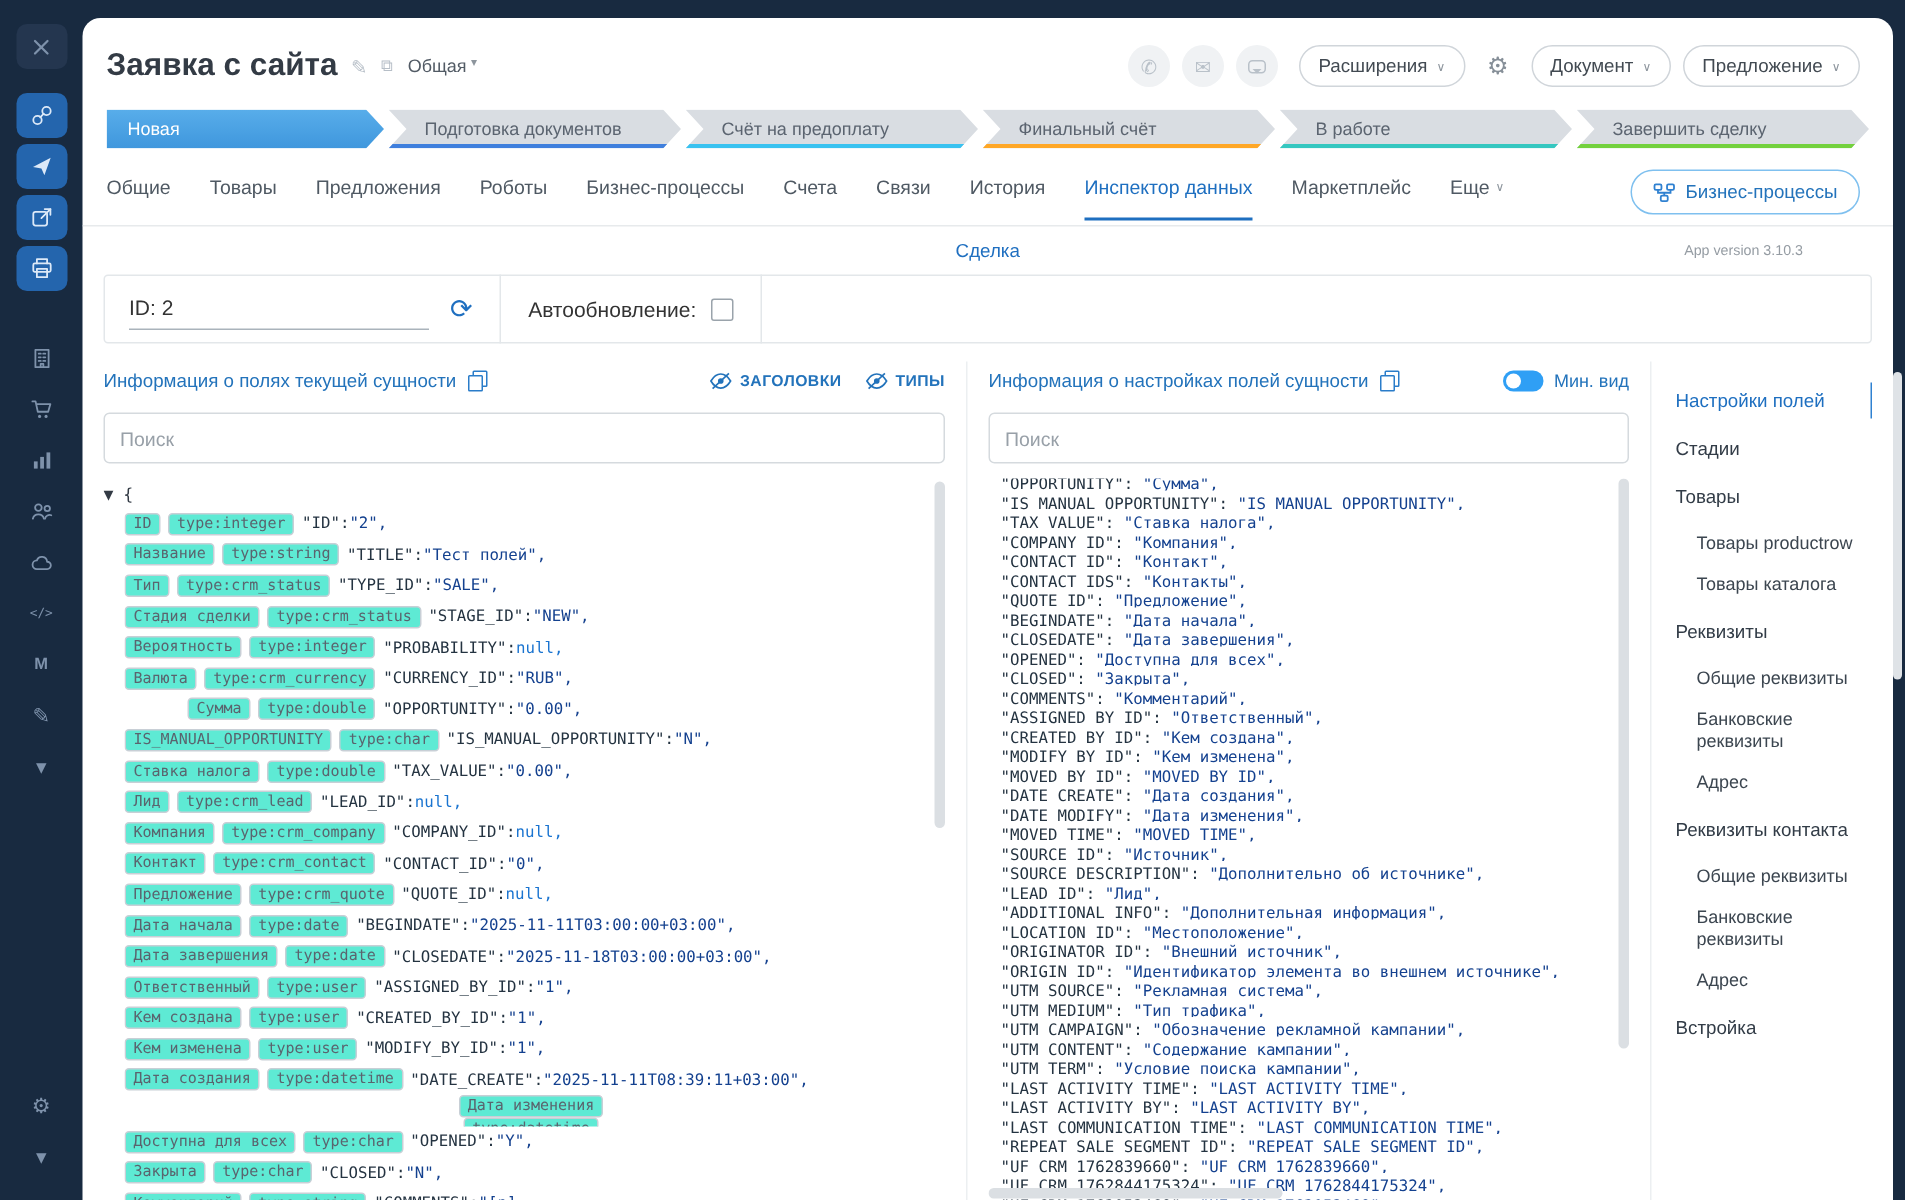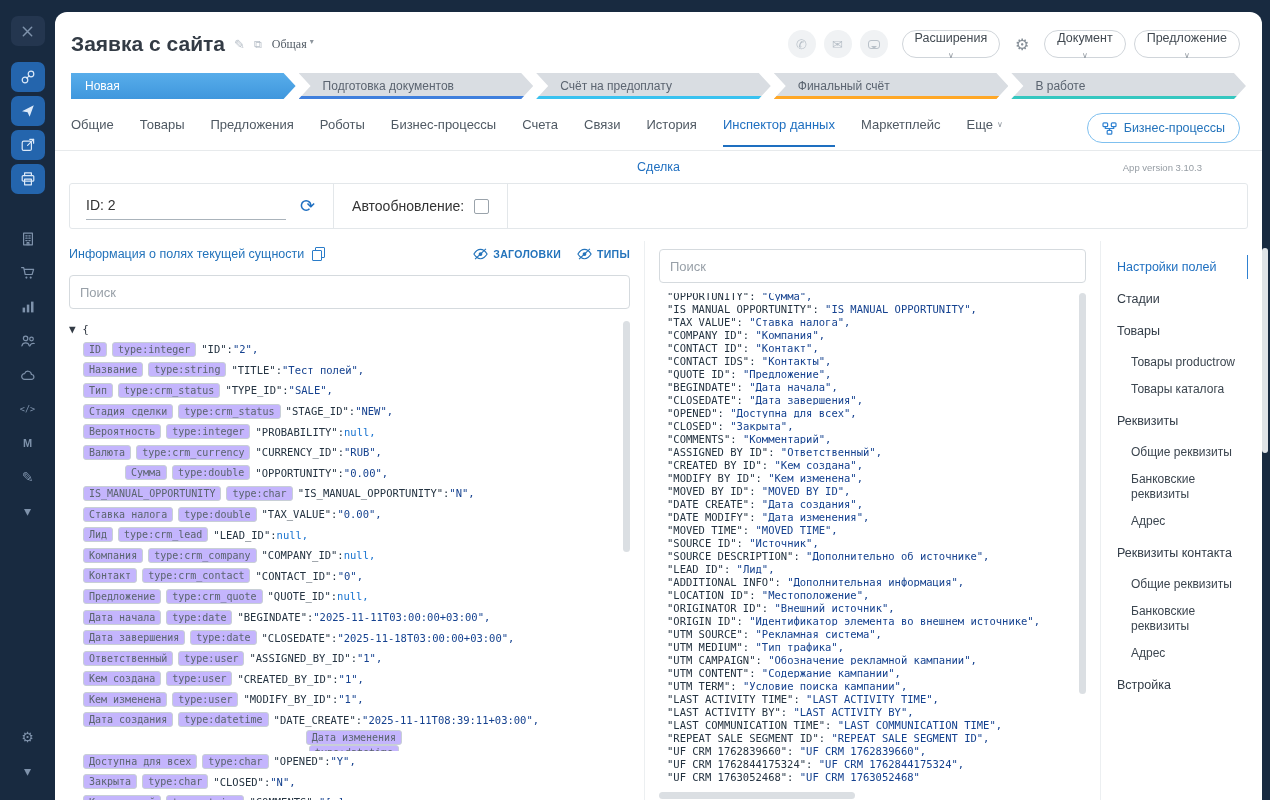--- a/index.html
+++ b/index.html
@@ -19,29 +19,29 @@
   .rail-bottom { margin-top:auto; display:flex; flex-direction:column; align-items:center; }
 
   
   .window { position:absolute; left:55px; top:12px; right:8px; bottom:0; background:#fff;
             border-radius:12px 12px 0 0; display:flex; flex-direction:column; overflow:hidden; }
 
   
   .w-head { display:flex; align-items:center; padding:16px 22px 0 16px; height:48px; flex:0 0 auto; }
   .w-title { font-size:21px; font-weight:700; color:#333b45; }
   .t-ic { margin-left:9px; color:#b6bec7; font-size:13px; cursor:pointer; }
-  .cat { margin-left:10px; font-size:12px; color:#525b65; cursor:pointer; display:flex; align-items:flex-start; gap:3px;font-family:Liberation Serif, serif; }
+  .cat { margin-left:10px; font-size:12px; color:#525b65; cursor:pointer; display:flex; align-items:flex-start; gap:3px; }
   .caret { font-size:8px; color:#8d959d; }
   .w-head-right { margin-left:auto; display:flex; align-items:center; gap:8px; }
   .circ { width:28px; height:28px; border-radius:50%; background:#f0f2f4; display:flex;
           align-items:center; justify-content:center; color:#b9c1c9; font-size:13px; cursor:pointer; }
   .bubble { width:12px; height:9px; border:1.5px solid #b9c1c9; border-radius:3px; position:relative; }
   .bubble::after { content:""; position:absolute; left:2px; bottom:-4px; border:3px solid transparent; border-top-color:#b9c1c9; }
   .pill { border:1px solid #d0d5da; border-radius:15px; height:28px; padding:0 12px; display:flex;
-          align-items:center; gap:6px; font-size:12.5px; color:#424a52; background:#fff; cursor:pointer;flex-direction:column; }
+          align-items:center; gap:6px; font-size:12.5px; color:#424a52; background:#fff; cursor:pointer; }
   .gearbtn { width:28px; height:28px; display:flex; align-items:center; justify-content:center;
              color:#868f98; font-size:16px; cursor:pointer; }
 
   
   .w-stages { display:flex; gap:3px; margin:13px 16px 0; height:26px; flex:0 0 auto; }
   .stage { position:relative; flex:1 1 0; background:#d9dde2; color:#5b6470; font-size:12px;
            line-height:26px; padding-left:24px; white-space:nowrap; overflow:hidden; cursor:pointer;
            clip-path:polygon(0 0, calc(100% - 12px) 0, 100% 50%, calc(100% - 12px) 100%, 0 100%, 12px 50%); }
   .stage.first { padding-left:14px;
            clip-path:polygon(0 0, calc(100% - 12px) 0, 100% 50%, calc(100% - 12px) 100%, 0 100%); }
@@ -94,21 +94,21 @@
   .search { margin-top:8px; height:34px; border:1px solid #d5dade; border-radius:4px; padding:0 10px;
             font-size:13px; color:#333; width:100%; outline:none; flex:0 0 auto; font-family:"Liberation Sans",sans-serif; }
   .search::placeholder { color:#98a0a8; }
   .codearea { flex:1 1 auto; margin-top:10px; position:relative; overflow:hidden; min-height:0;
               font-family:"DejaVu Sans Mono", monospace; }
   .codescroll { padding-right:12px; }
 
   .jrow { display:flex; align-items:center; height:20.6px; white-space:nowrap; overflow:hidden; }
   .jroot { font-size:11px; color:#333b45; height:20px; display:flex; align-items:center; }
   .badge { display:inline-block; border:1px solid #c8cfd6; border-radius:3px; padding:1px 5px;
-           margin-right:5px; font-size:10px; color:#5a646e; background:#c4b5fd; flex:0 0 auto; }
+           margin-right:5px; font-size:10px; color:#5a646e; background:#5eead4; flex:0 0 auto; }
   .ck { color:#243341; font-size:10.5px; }
   .cp { color:#243341; font-size:10.5px; }
   .cv { color:#14418f; font-size:10.5px; }
   .cnull { color:#1a74d0; font-size:10.5px; }
 
   .rline { height:13px; line-height:13px; white-space:nowrap; overflow:hidden; padding-left:8px; }
   .rcode { margin-top:-5px; }
 
   .vsb { position:absolute; width:7px; border-radius:4px; background:#dbdfe3; right:0; }
   .hsb { position:absolute; height:7px; border-radius:4px; background:#dbdfe3; bottom:1px; }
@@ -246,20 +246,21 @@
       </div>
     </div>
   </div>
 
   <div class="w-stages" id="stages">
       <div class="stage first active"><span>Новая</span></div>
       <div class="stage"><span>Подготовка документов</span><div class="stage-under" style="background: rgb(63, 127, 221);"></div></div>
       <div class="stage"><span>Счёт на предоплату</span><div class="stage-under" style="background: rgb(57, 194, 240);"></div></div>
       <div class="stage"><span>Финальный счёт</span><div class="stage-under" style="background: rgb(255, 167, 38);"></div></div>
       <div class="stage"><span>В работе</span><div class="stage-under" style="background: rgb(53, 199, 192);"></div></div>
+      <div class="stage"><span>Завершить сделку</span><div class="stage-under" style="background: rgb(115, 209, 61);"></div></div>
     </div>
 
   <div class="w-tabs-wrap">
     <div class="w-tabs" id="tabs">
         <div class="tab">
           <span>Общие</span>
         </div>
         <div class="tab">
           <span>Товары</span>
         </div>
@@ -506,20 +507,32 @@
               <span class="ck">"COMMENTS"</span>
               <span class="cp">: </span>
               <span class="cv">"[p]</span>
             </div>
           </div>
         <div class="vsb" style="top:2px;height:48%;"></div>
       </div>
     </div>
 
     <div class="panel panel-right">
+      <div class="p-head">
+        <div class="p-title">Информация о настройках полей сущности</div>
+        <div class="copy-ic"></div>
+        <div class="p-controls">
+          <div class="switch-wrap">
+            <div class="switch">
+                <div class="knob"></div>
+              </div>
+            <div class="switch-label">Мин. вид</div>
+          </div>
+        </div>
+      </div>
       <input class="search" placeholder="Поиск" style="">
       <div class="codearea">
         <div class="codescroll rcode" id="rightCode">
             <div class="rline"><span class="ck">"OPPORTUNITY"</span><span class="cp">: </span><span class="cv">"Сумма",</span></div>
             <div class="rline"><span class="ck">"IS_MANUAL_OPPORTUNITY"</span><span class="cp">: </span><span class="cv">"IS_MANUAL_OPPORTUNITY",</span></div>
             <div class="rline"><span class="ck">"TAX_VALUE"</span><span class="cp">: </span><span class="cv">"Ставка налога",</span></div>
             <div class="rline"><span class="ck">"COMPANY_ID"</span><span class="cp">: </span><span class="cv">"Компания",</span></div>
             <div class="rline"><span class="ck">"CONTACT_ID"</span><span class="cp">: </span><span class="cv">"Контакт",</span></div>
             <div class="rline"><span class="ck">"CONTACT_IDS"</span><span class="cp">: </span><span class="cv">"Контакты",</span></div>
             <div class="rline"><span class="ck">"QUOTE_ID"</span><span class="cp">: </span><span class="cv">"Предложение",</span></div>

